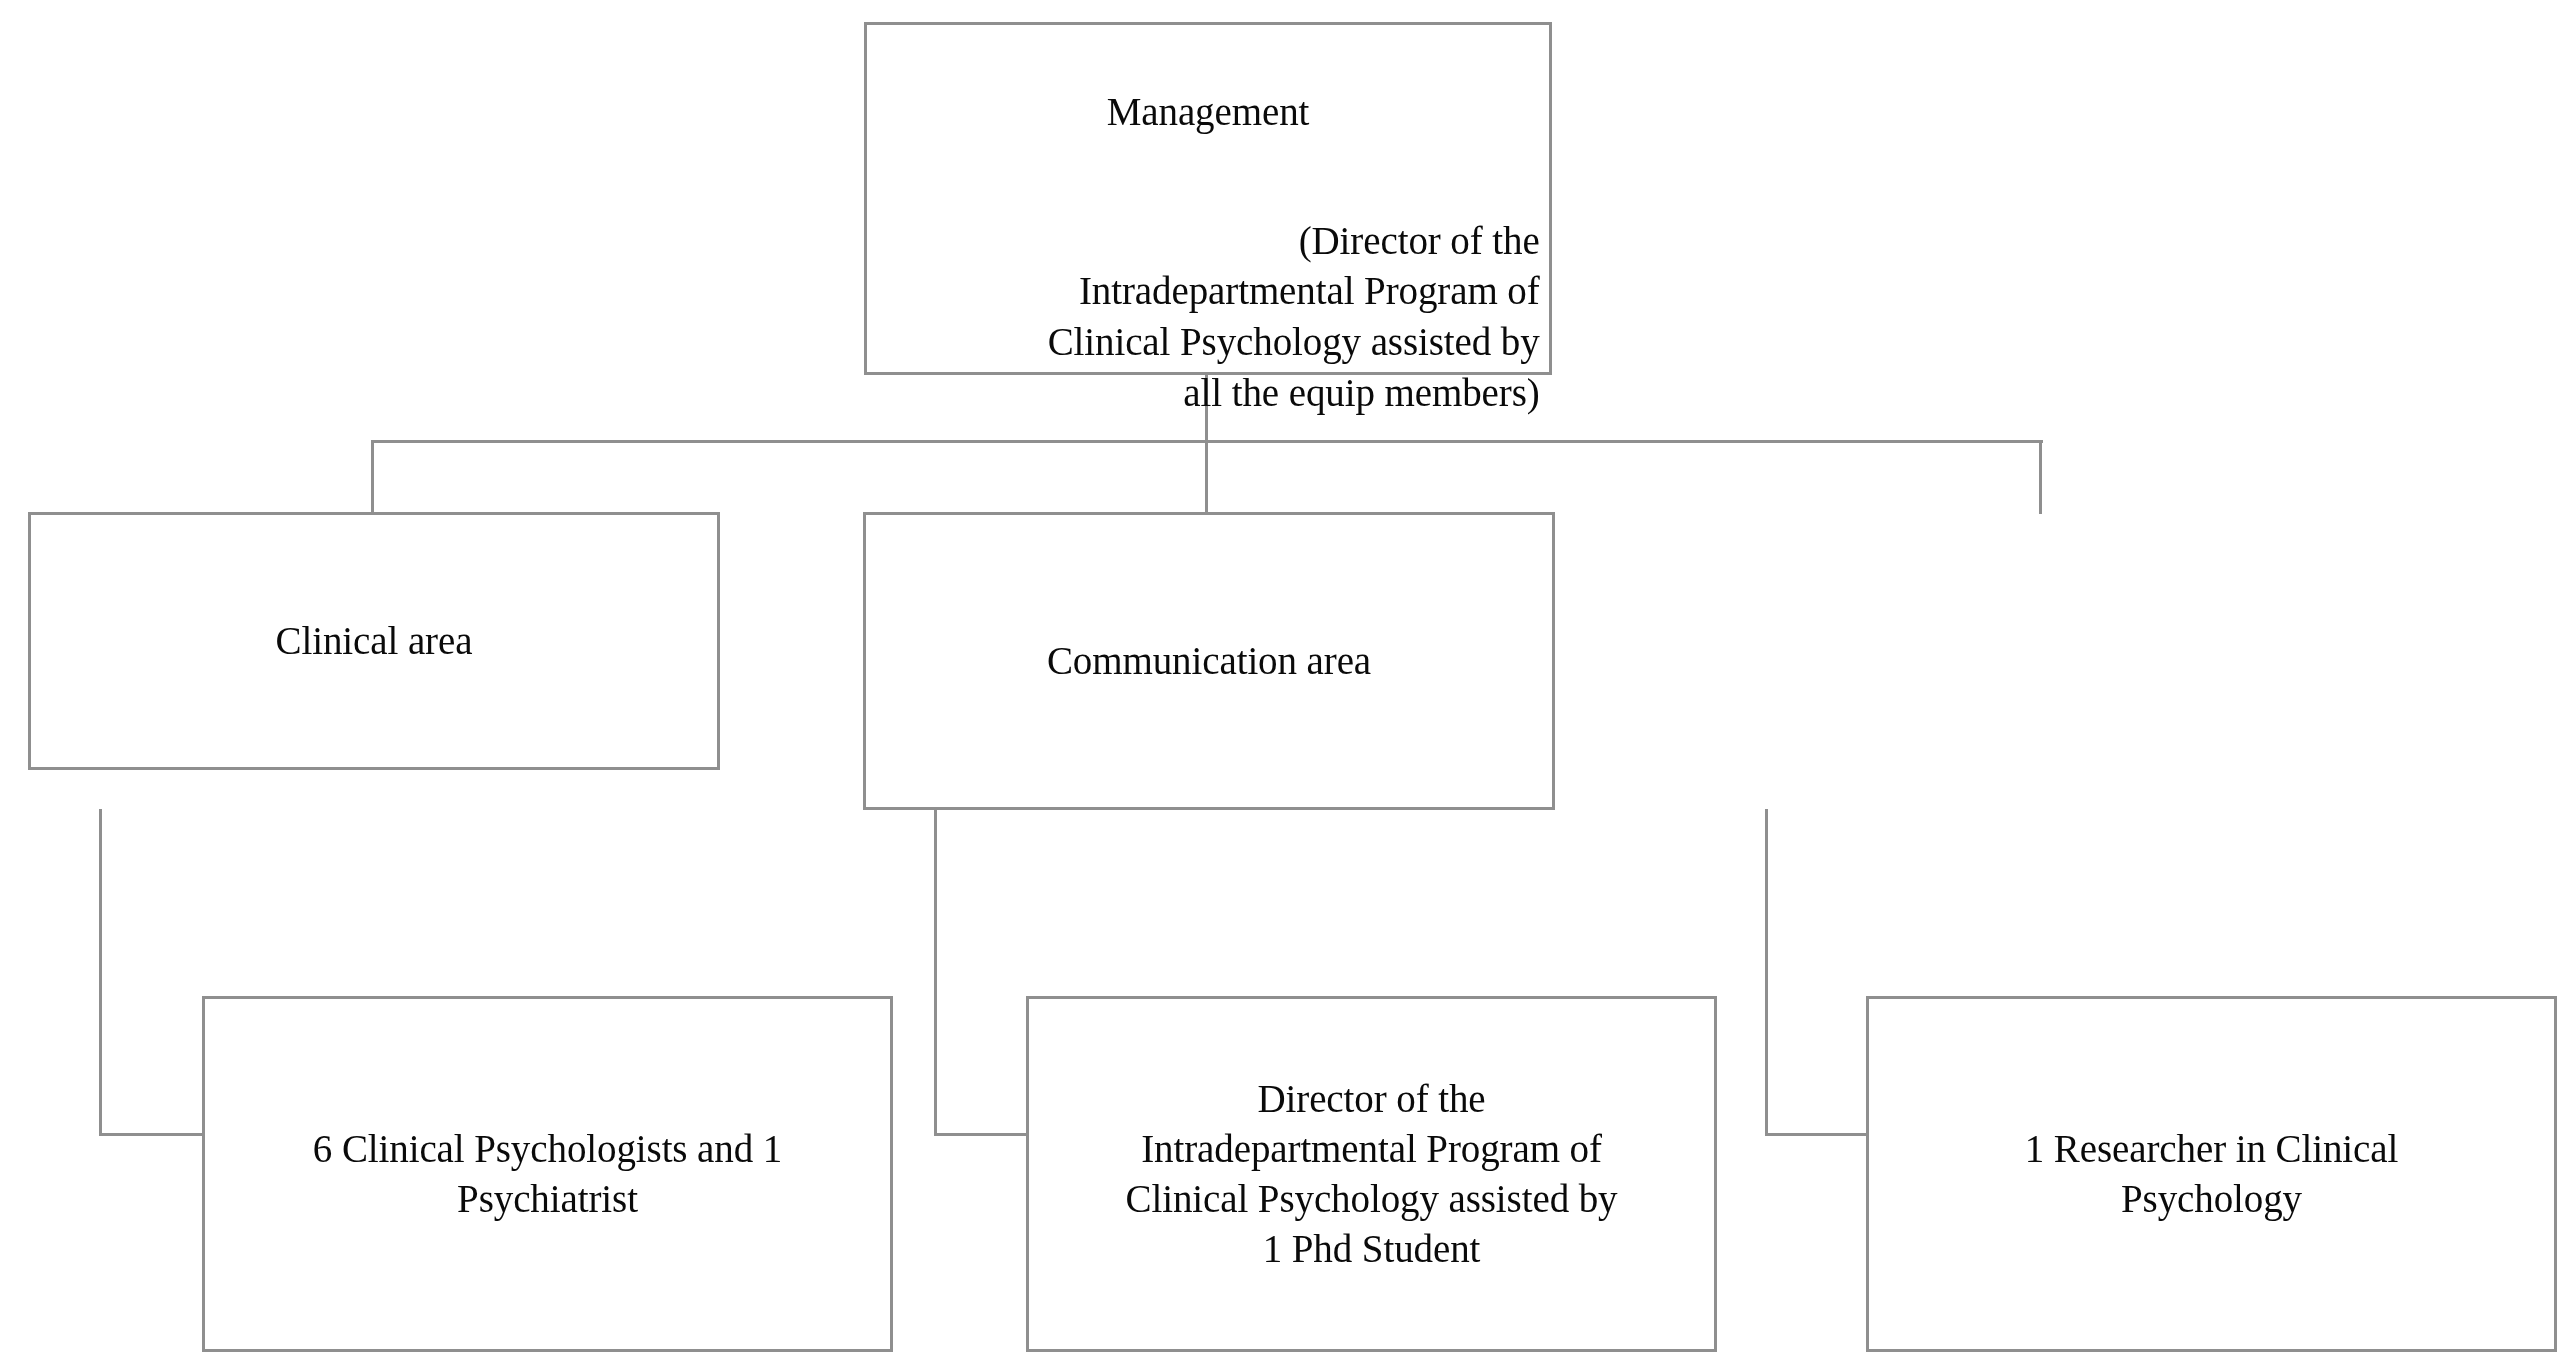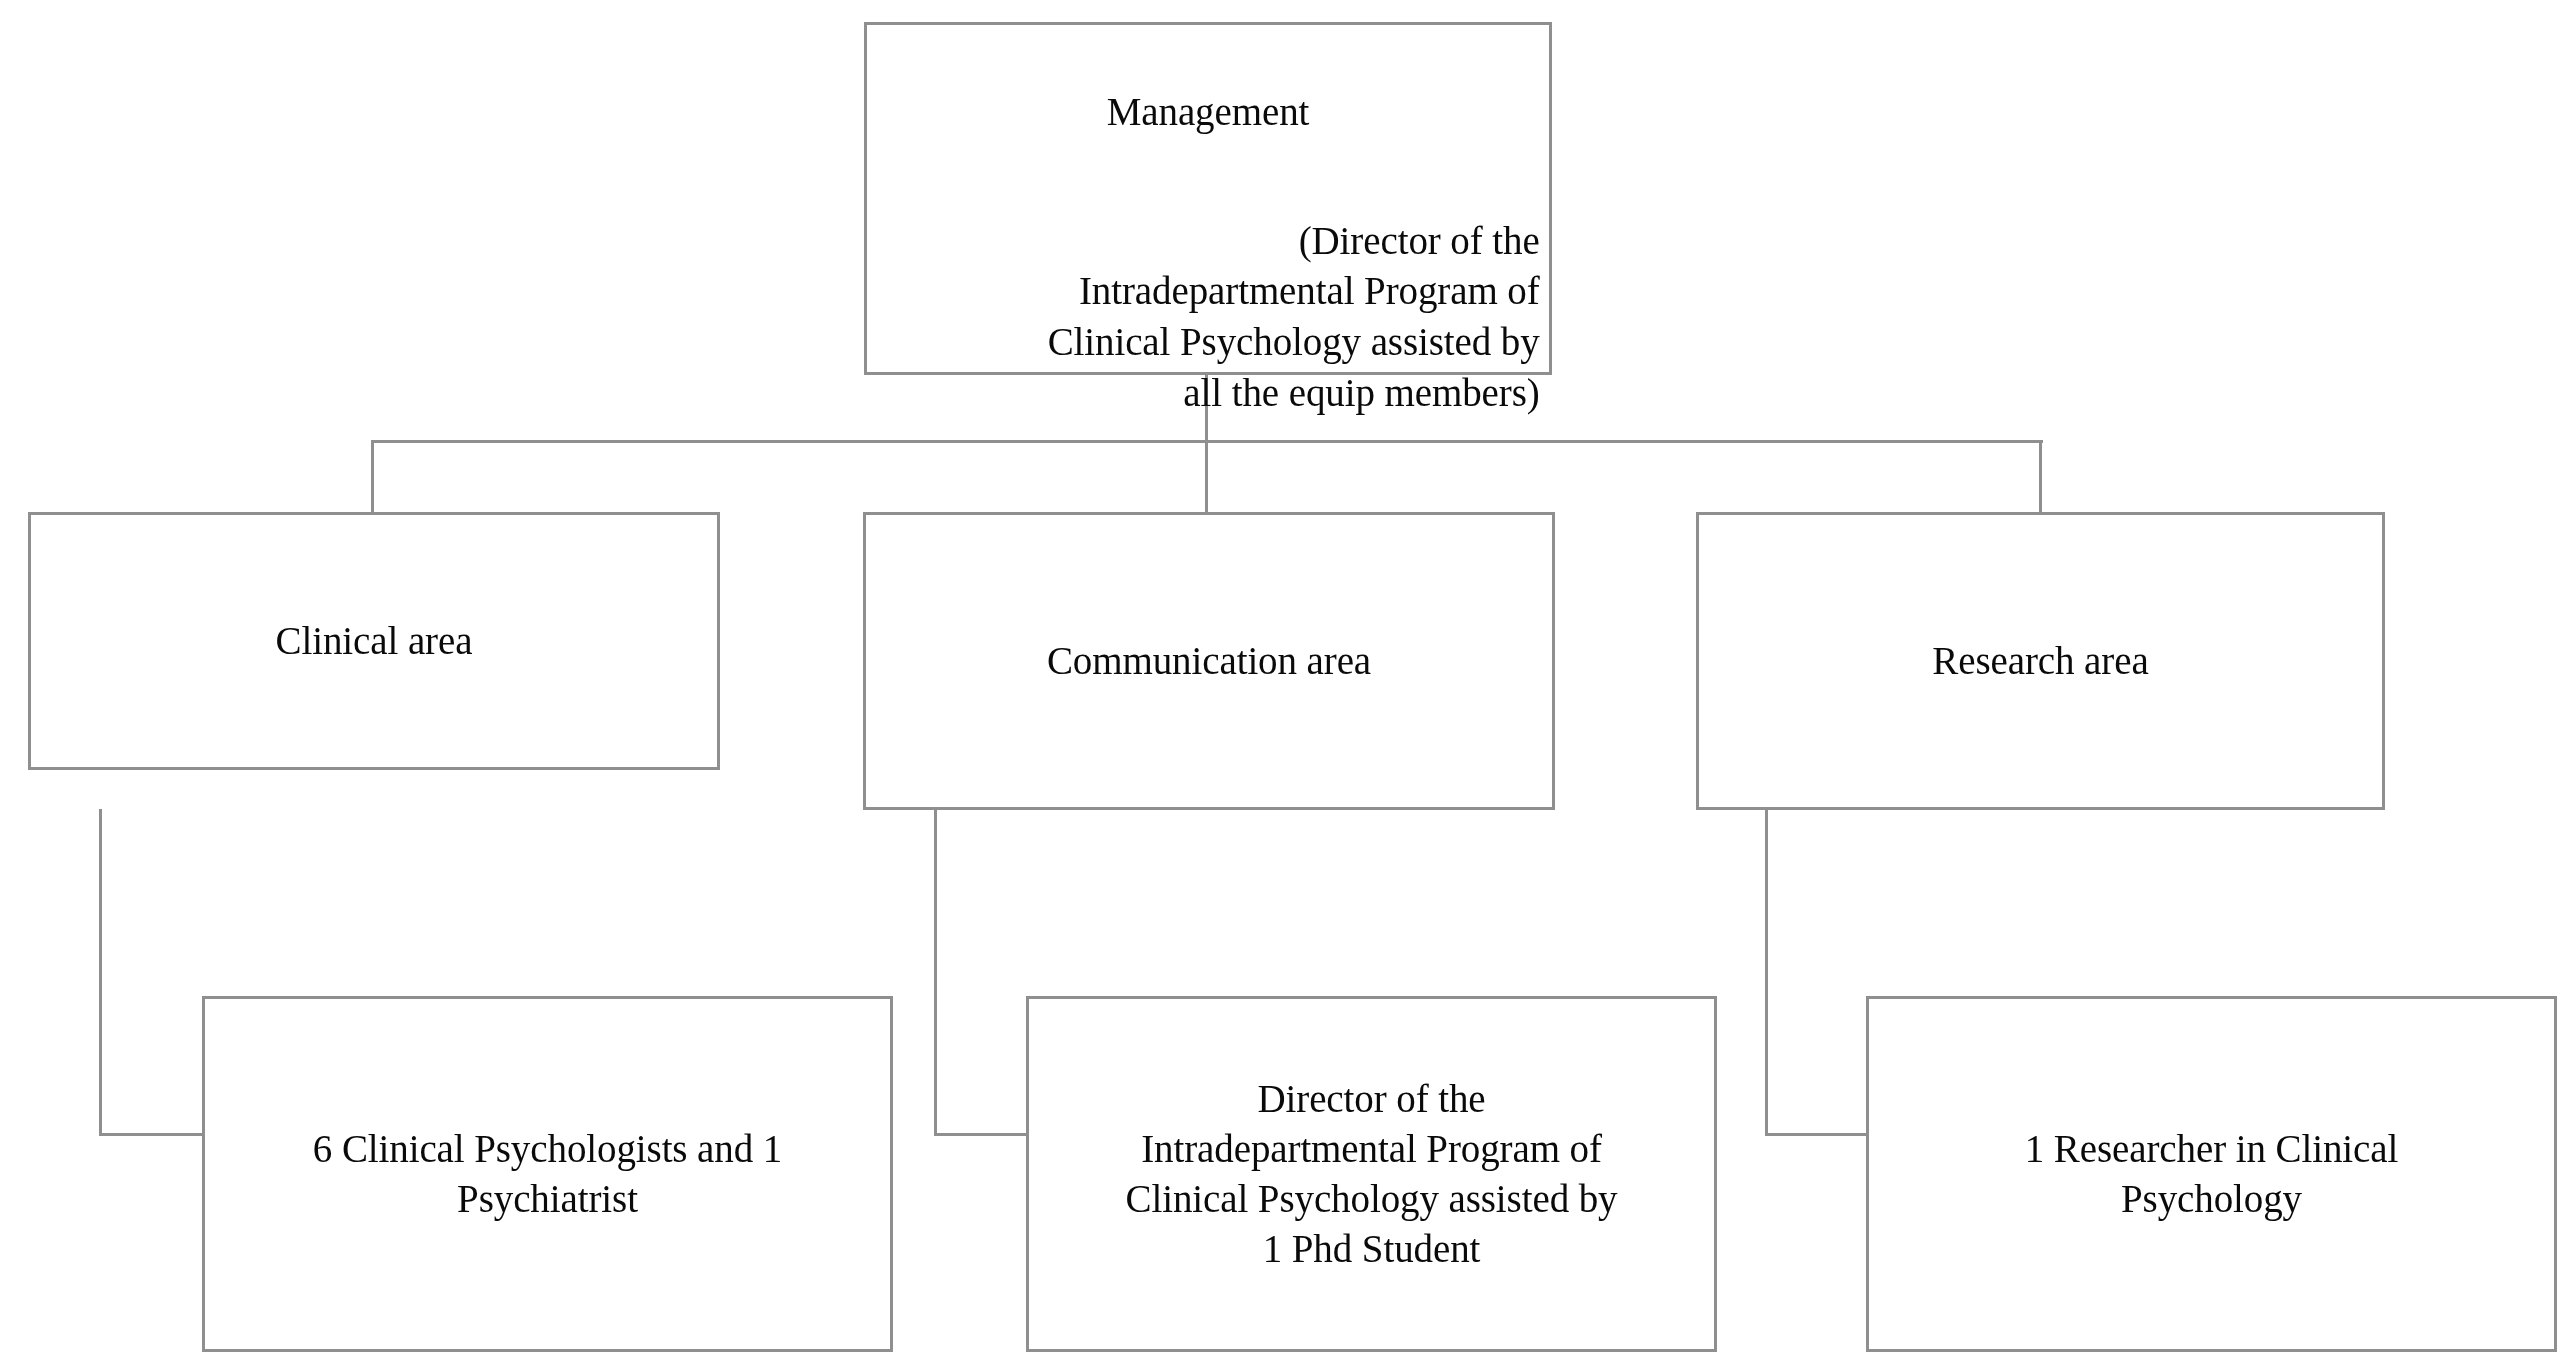--- a/index.html
+++ b/index.html
@@ -132,23 +132,20 @@
   </div>
 
   <div class="node-box" id="node-clinical-area">
     <span class="node-text">Clinical area</span>
   </div>
 
   <div class="node-box" id="node-communication-area">
     <span class="node-text">Communication area</span>
   </div>
 
-  <div class="node-box" id="node-research-area">
-    <span class="node-text">Research area</span>
-  </div>
 
   <div class="node-box" id="node-clinical-staff">
     <span class="node-text">6 Clinical Psychologists and 1
 Psychiatrist</span>
   </div>
 
   <div class="node-box" id="node-communication-staff">
     <span class="node-text">Director of the
 Intradepartmental Program of
 Clinical Psychology assisted by

